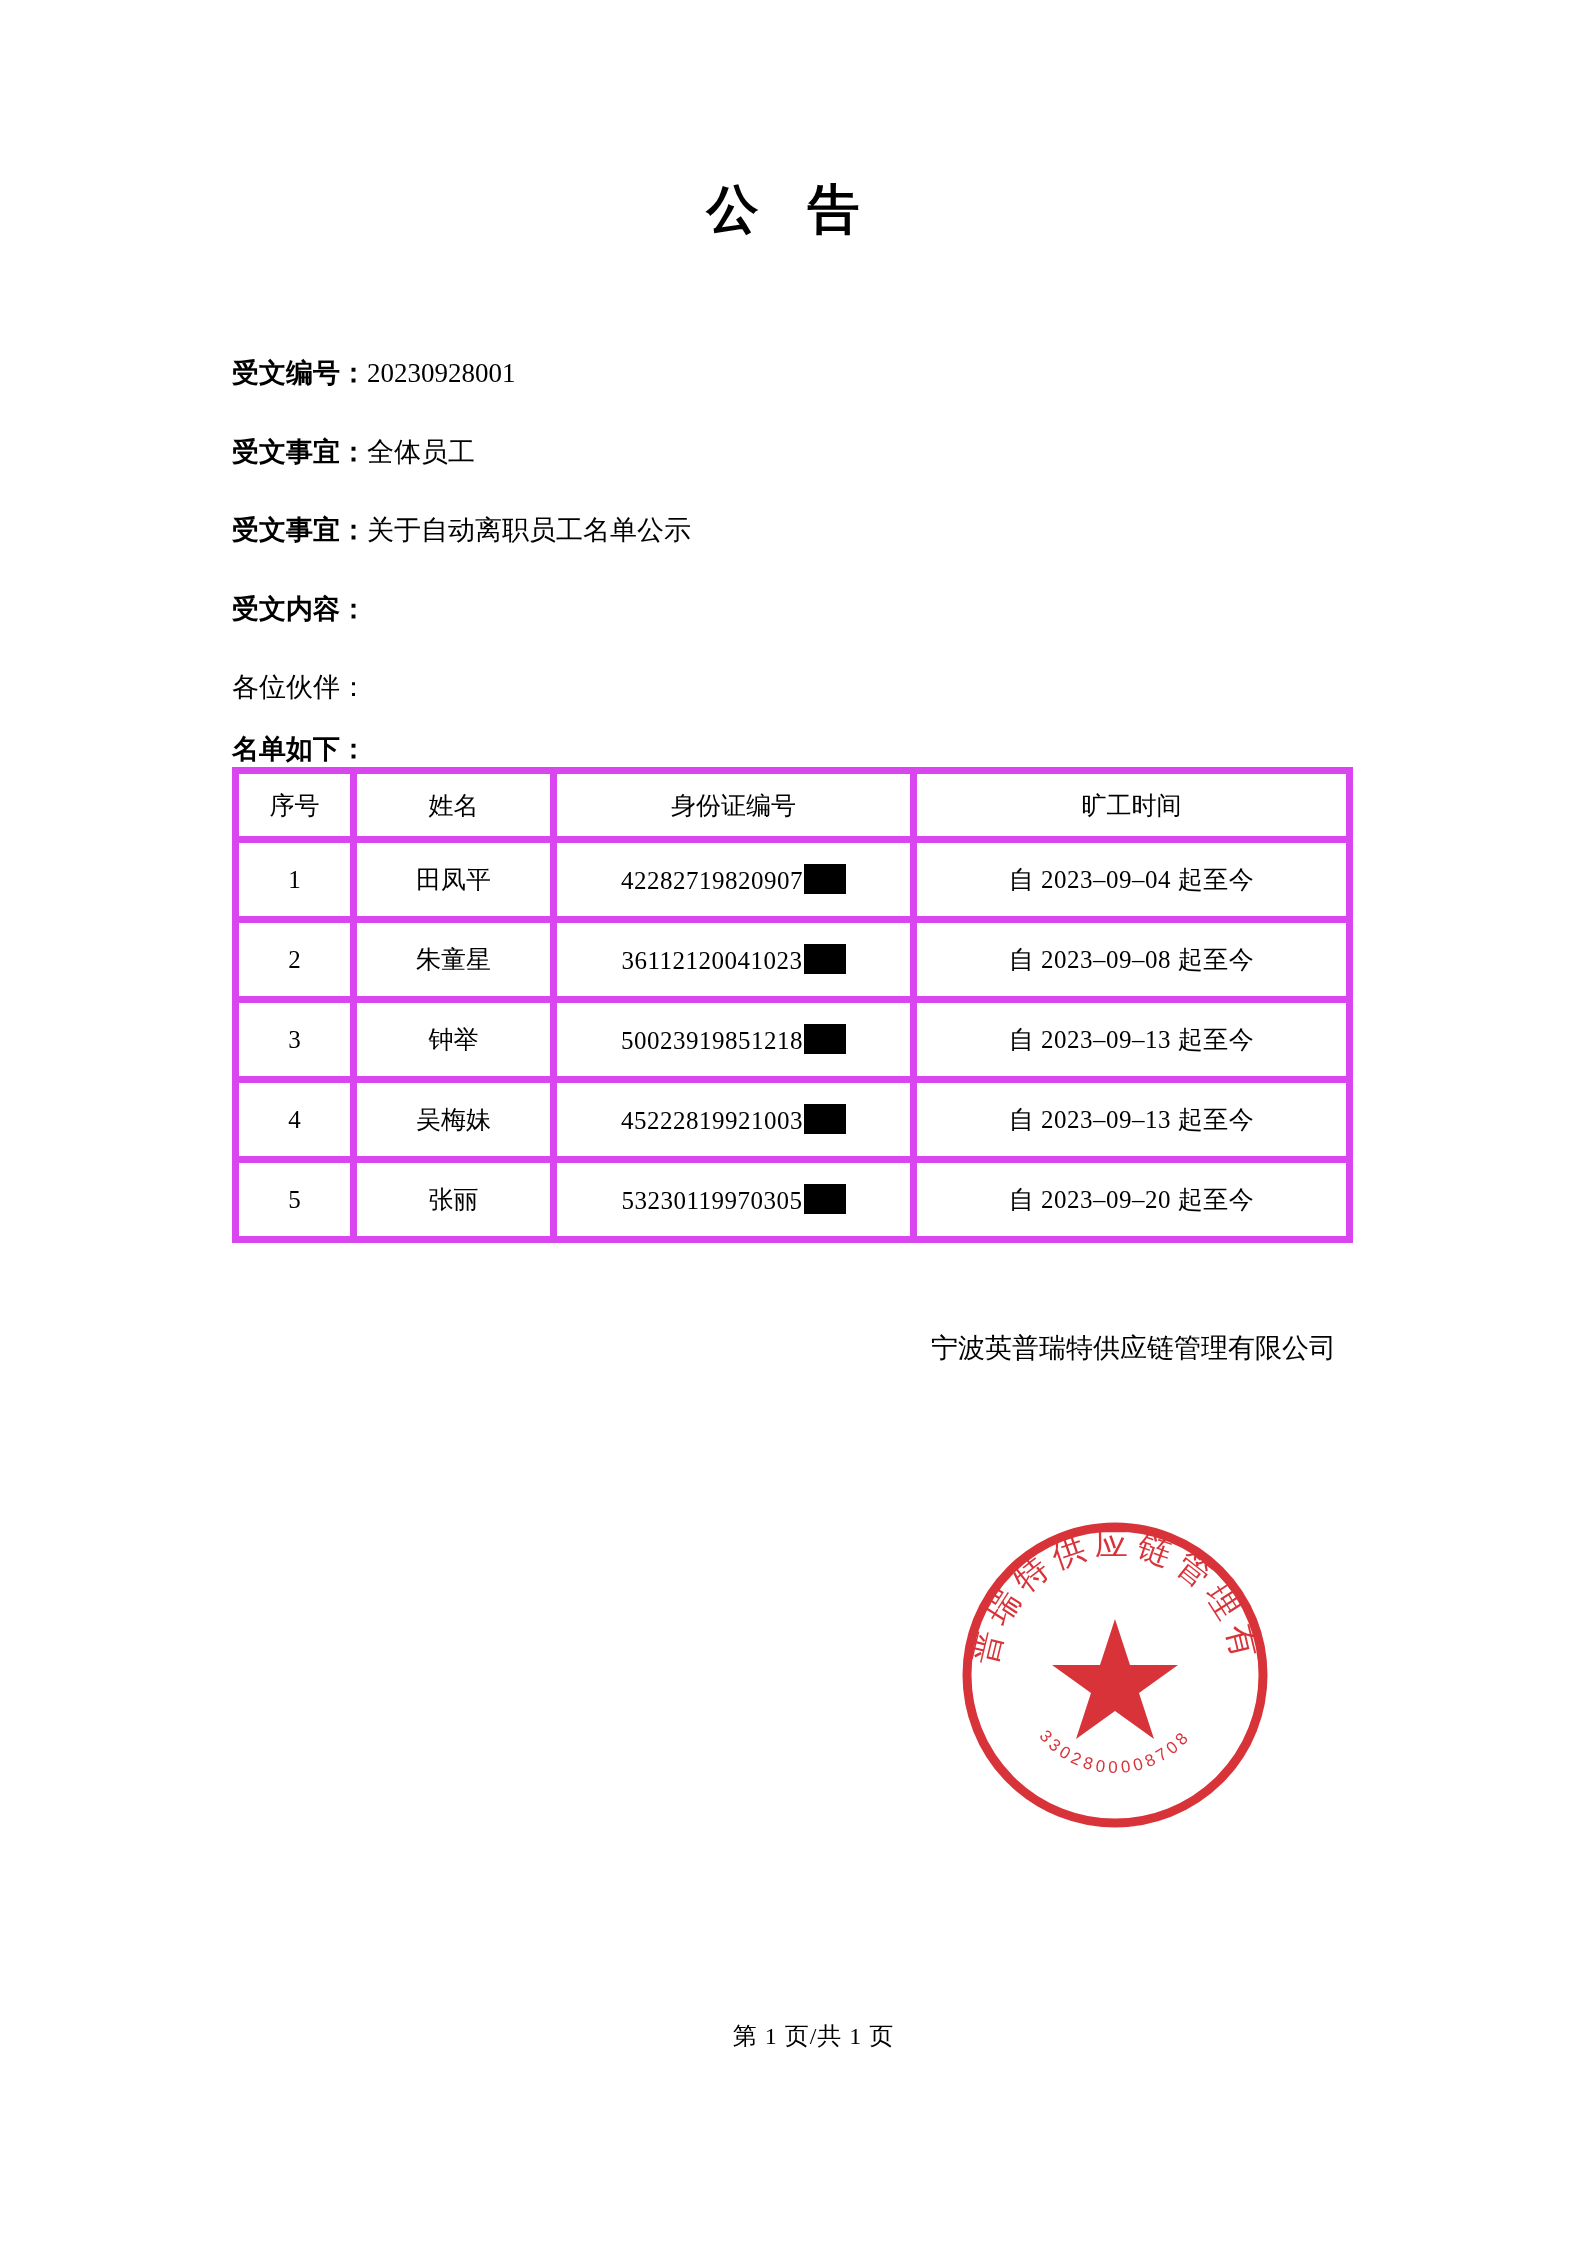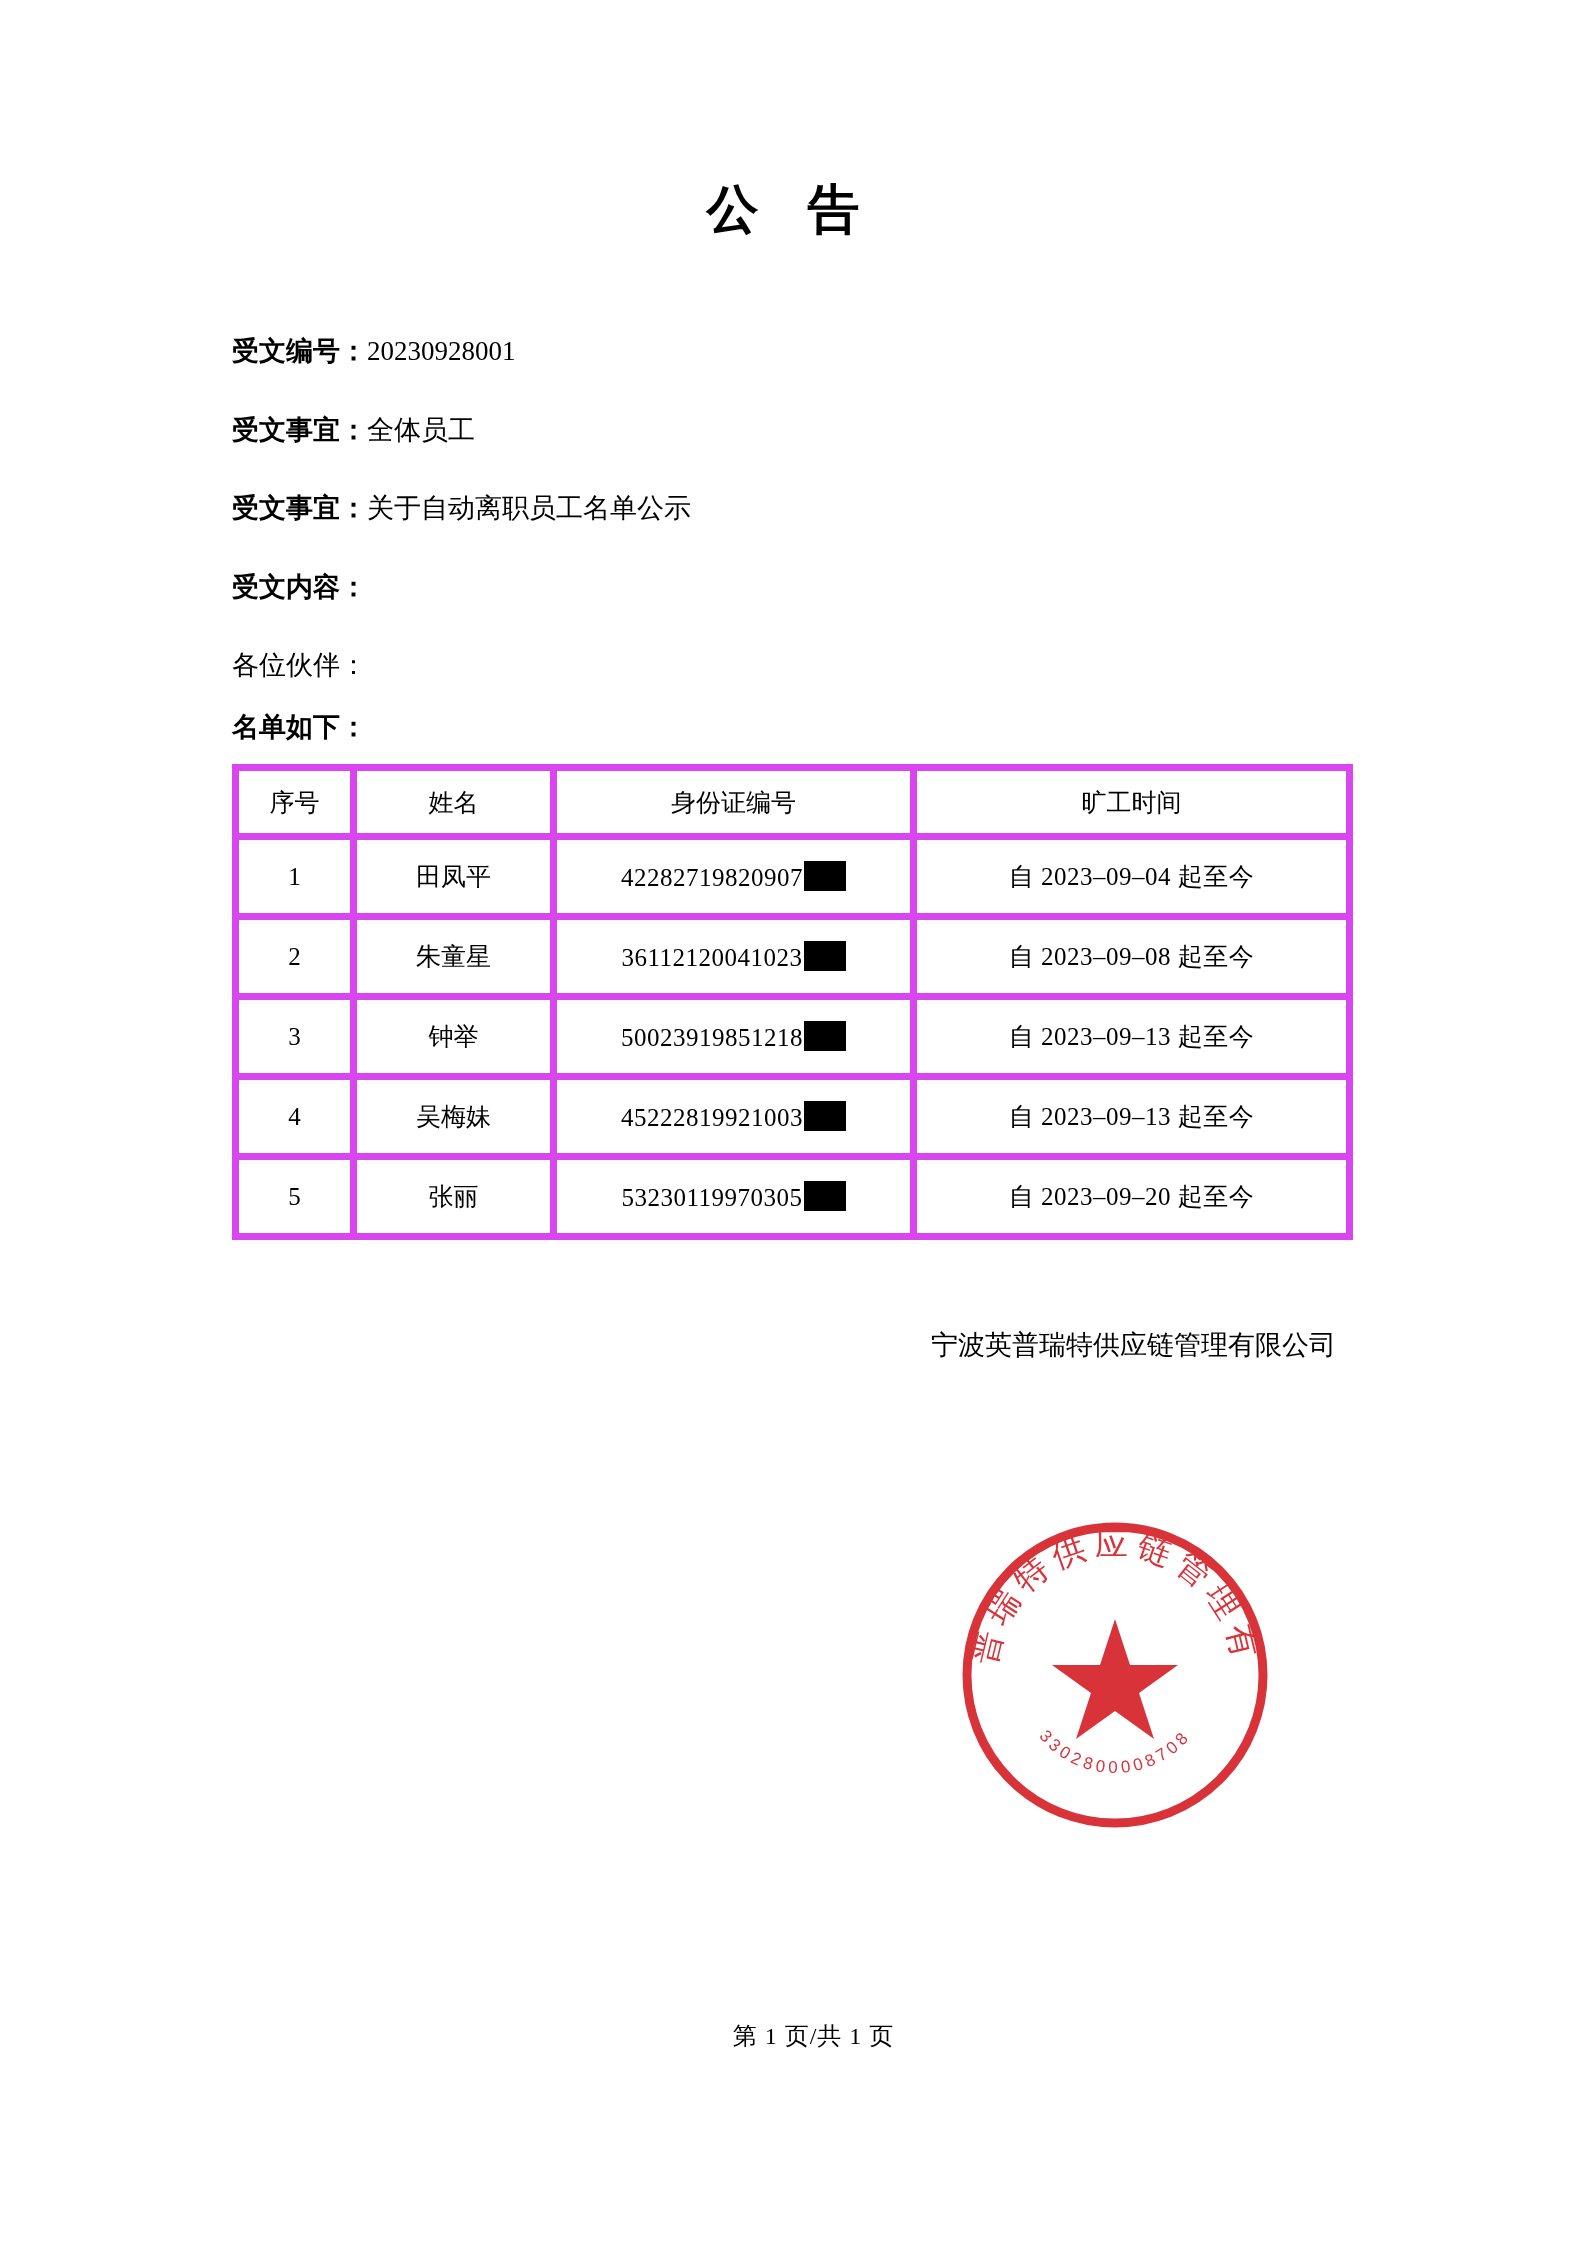--- a/index.html
+++ b/index.html
@@ -42,40 +42,40 @@
     margin-top: 38px;
     line-height: 1.5;
     white-space: nowrap;
   }
   .meta-line .lbl {
     font-weight: bold;
   }
   .meta-line .val {
     font-weight: normal;
   }
-  .meta-first { margin-top: 86px; }
+  .meta-first { margin-top: 108px; }
 
   .salutation {
     font-size: 27px;
     margin-top: 40px;
   }
   .body-para {
     font-size: 27px;
     line-height: 2.08;
     text-align: justify;
     text-justify: inter-ideograph;
     text-indent: 56px;
     margin-top: 22px;
     margin-bottom: 0;
   }
   .list-label {
     font-size: 27px;
     font-weight: bold;
     margin-top: 26px;
-    margin-bottom: 19px;
+    margin-bottom: 0;
   }
 
   table.namelist {
     border-collapse: collapse;
     width: 1114px;
     table-layout: fixed;
   }
   table.namelist td, table.namelist th {
     border: 7px solid #d946ef;
     text-align: center;

